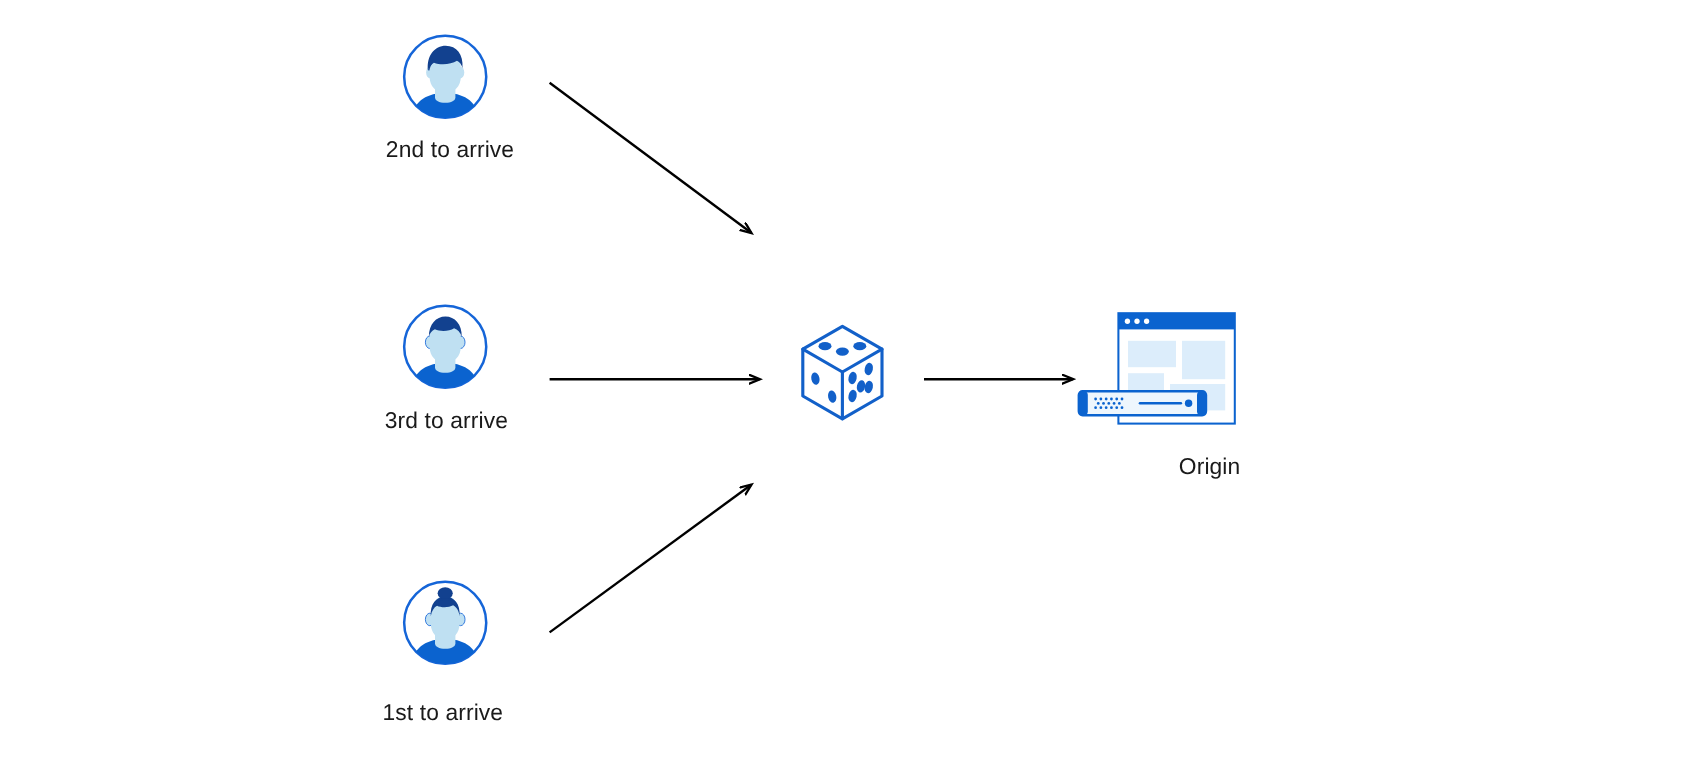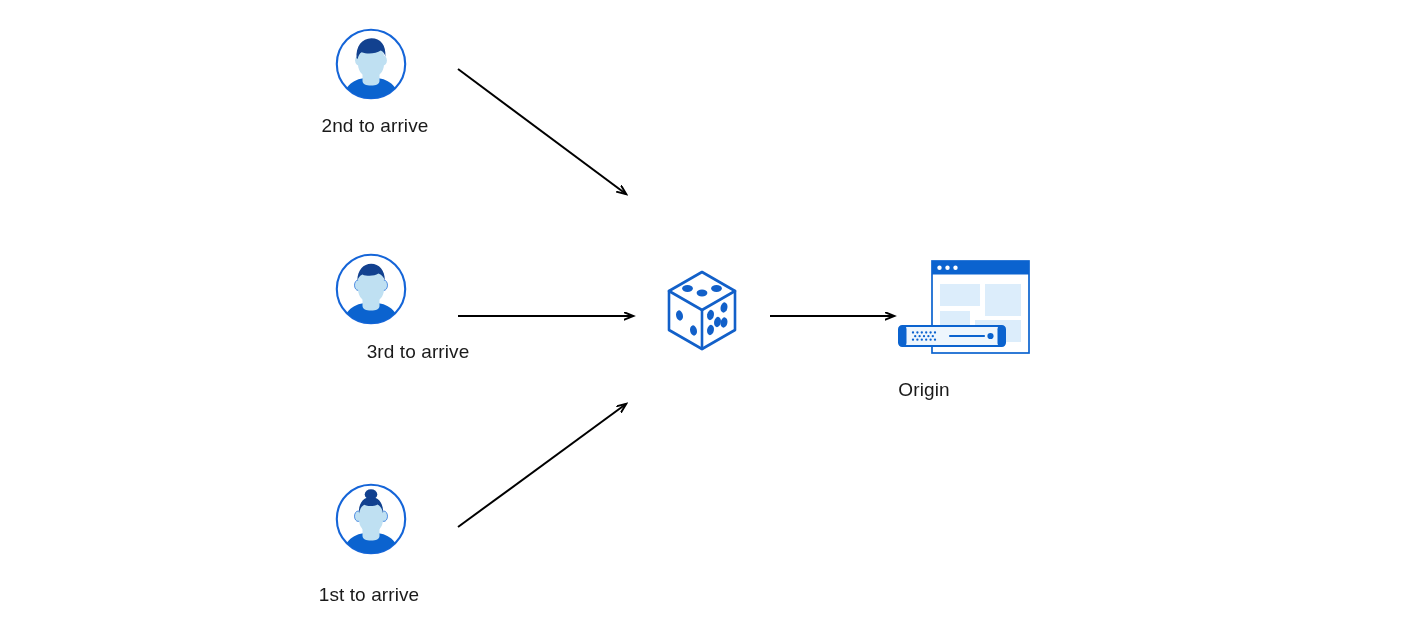--- a/index.html
+++ b/index.html
@@ -98,21 +98,21 @@
         <path d="M8,74 C10,57 22,50.5 37,50.5 C52,50.5 64,57 66,74 Z" fill="#0b63cf"></path>
         <path d="M28.5,42 L45.5,42 L45.5,54 C45.5,57 42,58.6 37,58.6 C32,58.6 28.5,57 28.5,54 Z" fill="#bfe0f2"></path>
         <path d="M28.5,46.5 C31,50 43,50 45.5,46.5 L45.5,42 L28.5,42 Z" fill="#a6cfe6"></path>
         <ellipse cx="24.2" cy="33.2" rx="3.7" ry="5.2" fill="#bfe0f2" stroke="#1565d8" stroke-width="0.7"></ellipse>
         <ellipse cx="49.8" cy="33.2" rx="3.7" ry="5.2" fill="#bfe0f2" stroke="#1565d8" stroke-width="0.7"></ellipse>
         <path d="M24,30.5 C24,19.5 29.6,13.2 37,13.2 C44.4,13.2 50,19.5 50,30.5 L50,37 C50,45.2 44.3,50.6 37,50.6 C29.7,50.6 24,45.2 24,37 Z" fill="#bfe0f2"></path>
         <path d="M23.4,28.6 C23.4,18.2 29.4,11.8 37.2,11.8 C45,11.8 51,18.2 50.8,28.6 C49.6,25 47.4,22.6 44.4,21.6 C40.4,24.2 33,24.6 28.4,22.4 C25.8,23.6 24.2,25.8 23.4,28.6 Z" fill="#12418f"></path>
       </g>
     </svg>
   </div>
-  <div class="node-label label-center" style="left:372px; top:341px;margin-left:46px;">3rd to arrive</div>
+  <div class="node-label label-center" style="left:372px; top:341px;">3rd to arrive</div>
 
   <div class="avatar-wrap" style="left:334px; top:482px;">
     <svg width="74" height="74" viewBox="0 0 74 74">
       <defs>
         <clipPath id="clipC">
             <circle cx="37" cy="37" r="34.2"></circle>
           </clipPath>
       </defs>
       <circle cx="37" cy="37" r="34.2" fill="#ffffff" stroke="#1565d8" stroke-width="2.1"></circle>
       <g clip-path="url(#clipC)">
@@ -196,15 +196,15 @@
           <circle cx="25.8" cy="81.7" r="1.15"></circle>
             <circle cx="30.2" cy="81.7" r="1.15"></circle>
           <circle cx="34.6" cy="81.7" r="1.15"></circle>
             <circle cx="39" cy="81.7" r="1.15"></circle>
         </g>
         <line x1="54" y1="78" x2="88" y2="78" stroke="#0b63cf" stroke-width="2.2" stroke-linecap="round"></line>
         <circle cx="94.5" cy="78" r="3.1" fill="#0b63cf"></circle>
       </g>
     </svg>
   </div>
-  <div class="node-label label-center" style="left:924px; top:379px;">Origin</div>
+  <div class="node-label label-center" style="left:1008px; top:379px;">Origin</div>
 
 </div>
 
 </body></html>

